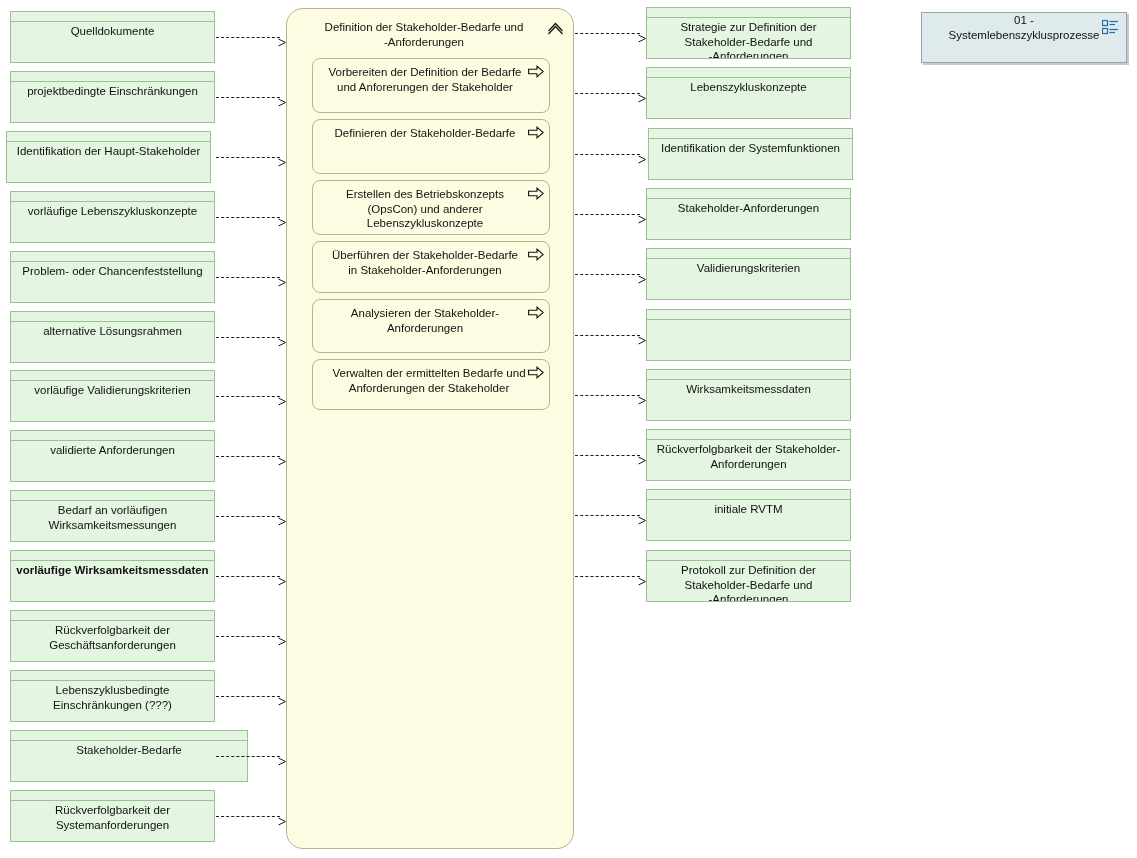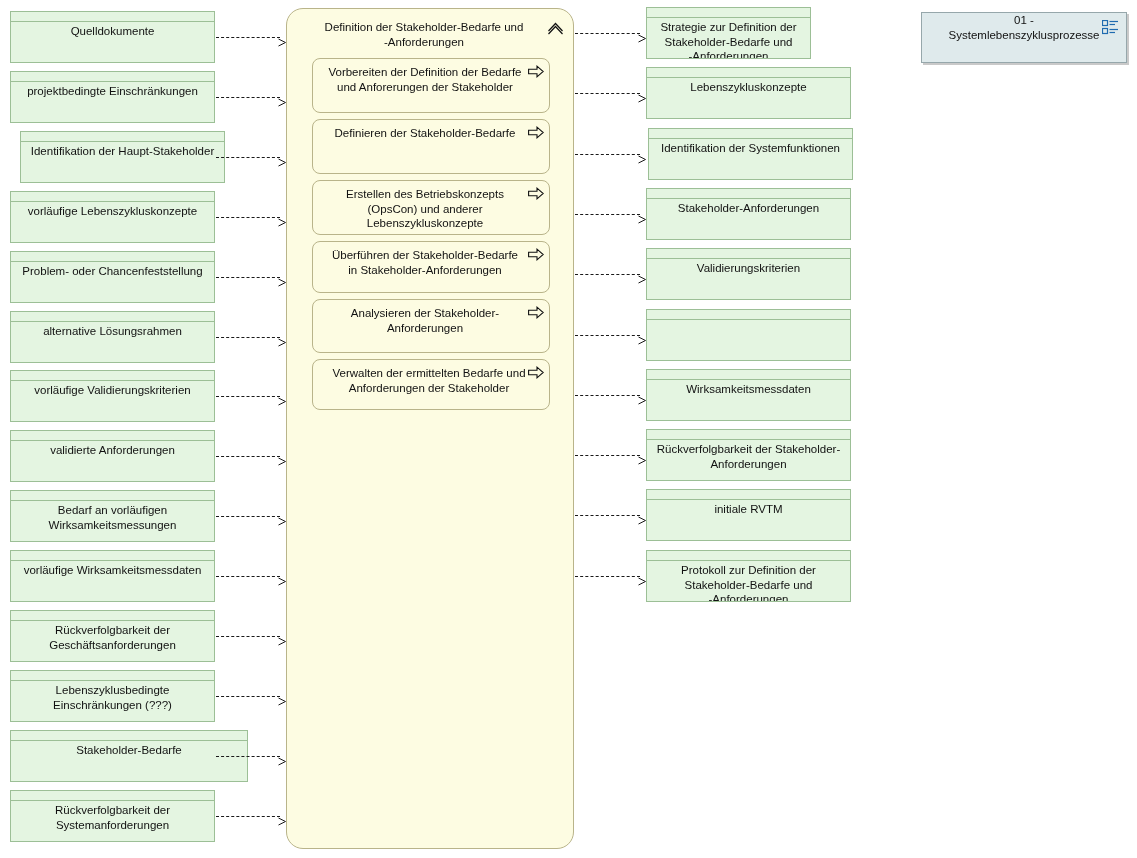--- a/index.html
+++ b/index.html
@@ -172,21 +172,21 @@
         <div class="body">
           <span class="label">Quelldokumente</span>
         </div>
       </div>
       <div class="artifact" style="left: 10px; top: 71px; width: 205px; height: 52px;">
         <div class="hdr"></div>
         <div class="body">
           <span class="label">projektbedingte Einschränkungen</span>
         </div>
       </div>
-      <div class="artifact" style="left: 20px; top: 131px; width: 205px; height: 52px;">
+      <div class="artifact" style="left: 6px; top: 131px; width: 205px; height: 52px;">
         <div class="hdr"></div>
         <div class="body">
           <span class="label">Identifikation der Haupt-Stakeholder</span>
         </div>
       </div>
       <div class="artifact" style="left: 10px; top: 191px; width: 205px; height: 52px;">
         <div class="hdr"></div>
         <div class="body">
           <span class="label">vorläufige Lebenszykluskonzepte</span>
         </div>
@@ -215,21 +215,21 @@
           <span class="label">validierte Anforderungen</span>
         </div>
       </div>
       <div class="artifact" style="left: 10px; top: 490px; width: 205px; height: 52px;">
         <div class="hdr"></div>
         <div class="body">
           <span class="label">Bedarf an vorläufigen
 Wirksamkeitsmessungen</span>
         </div>
       </div>
-      <div class="artifact" style="left: 10px; top: 550px; width: 205px; height: 52px;">
+      <div class="artifact" style="left: 10px; top: 550px; width: 205px; height: 52px; font-weight: bold;">
         <div class="hdr"></div>
         <div class="body">
           <span class="label">vorläufige Wirksamkeitsmessdaten</span>
         </div>
       </div>
       <div class="artifact" style="left: 10px; top: 610px; width: 205px; height: 52px;">
         <div class="hdr"></div>
         <div class="body">
           <span class="label">Rückverfolgbarkeit der
 Geschäftsanforderungen</span>
@@ -456,21 +456,21 @@
       </div>
       <div class="connector" style="left: 575px; top: 572px; width: 71px;">
         <span class="dash"></span>
         <span class="head"><svg viewBox="0 0 8 9" width="8" height="9">
             <path d="M0.5 1 L7.5 4.5 L0.5 8" fill="none" stroke="#1a1a1a" stroke-width="1"></path>
           </svg></span>
       </div>
     </div>
 
   <div id="output-column">
-      <div class="artifact" style="left: 646px; top: 7px; width: 165px; height: 52px;">
+      <div class="artifact" style="left: 646px; top: 7px; width: 205px; height: 52px;">
         <div class="hdr"></div>
         <div class="body">
           <span class="label">Strategie zur Definition der
 Stakeholder-Bedarfe und
 -Anforderungen</span>
         </div>
       </div>
       <div class="artifact" style="left: 646px; top: 67px; width: 205px; height: 52px;">
         <div class="hdr"></div>
         <div class="body">

